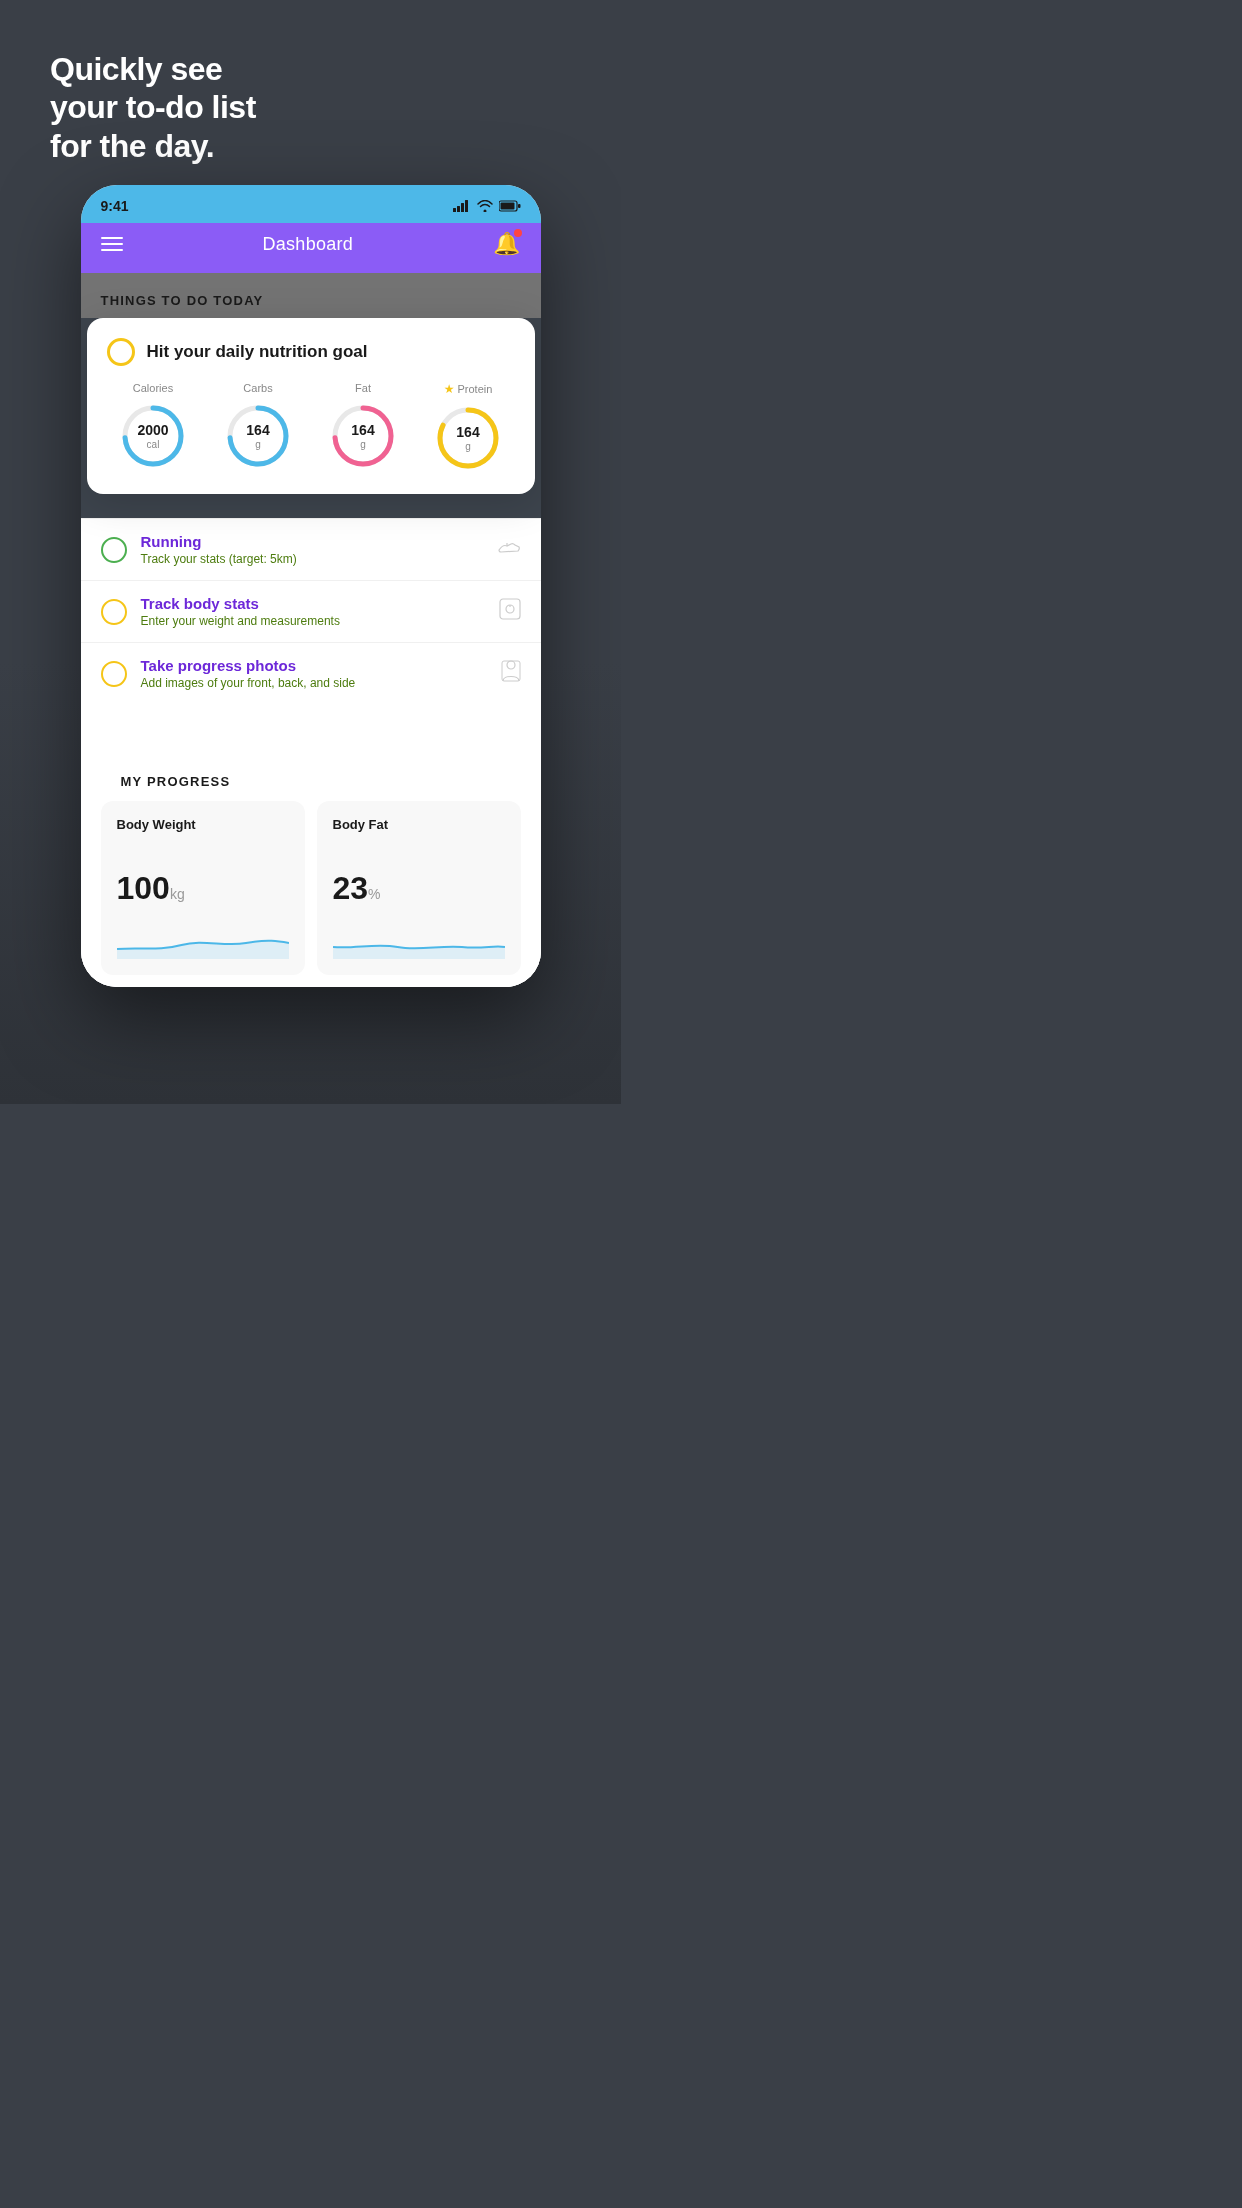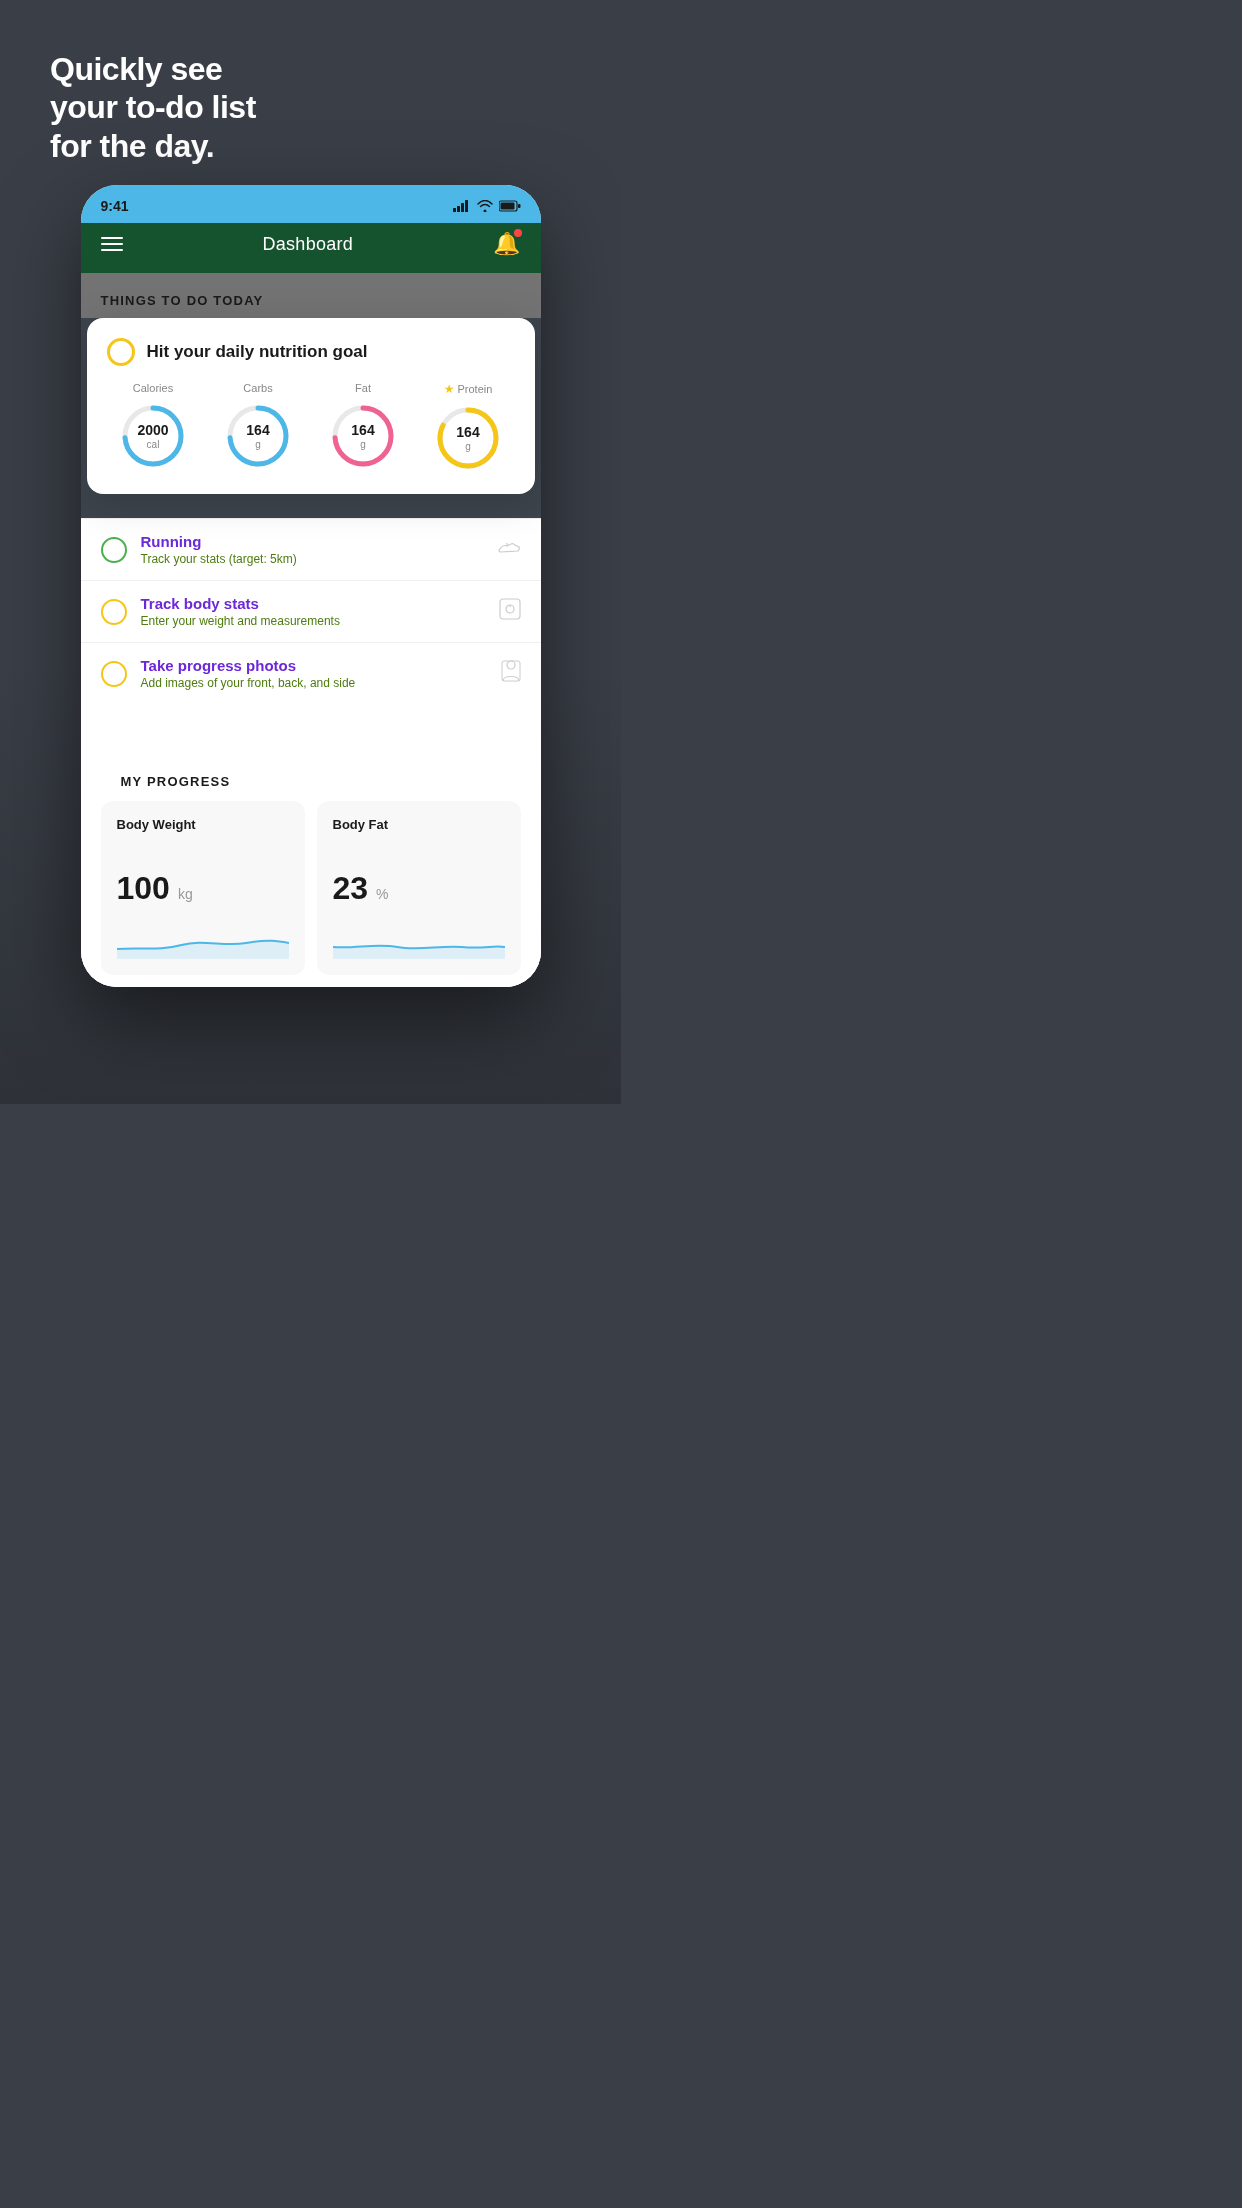--- a/index.html
+++ b/index.html
@@ -64,21 +64,21 @@
     }
 
     .status-icons {
       display: flex;
       gap: 6px;
       align-items: center;
     }
 
     
     .app-header {
-      background: #14532d;
+      background: #8b5cf6;
       display: flex;
       justify-content: space-between;
       align-items: center;
       padding: 8px 20px 16px 20px;
     }
 
     .hamburger {
       display: flex;
       flex-direction: column;
       gap: 4px;
@@ -332,21 +332,21 @@
     .progress-card-title {
       font-size: 13px;
       font-weight: 600;
       color: #1a1a1a;
       margin-bottom: 14px;
     }
 
     .progress-value-row {
       display: flex;
       align-items: baseline;
-      gap: 8px;
+      gap: 0;
       margin-bottom: 12px;
     }
 
     .progress-number {
       font-size: 32px;
       font-weight: 800;
       color: #1a1a1a;
     }
 
     .progress-unit {

